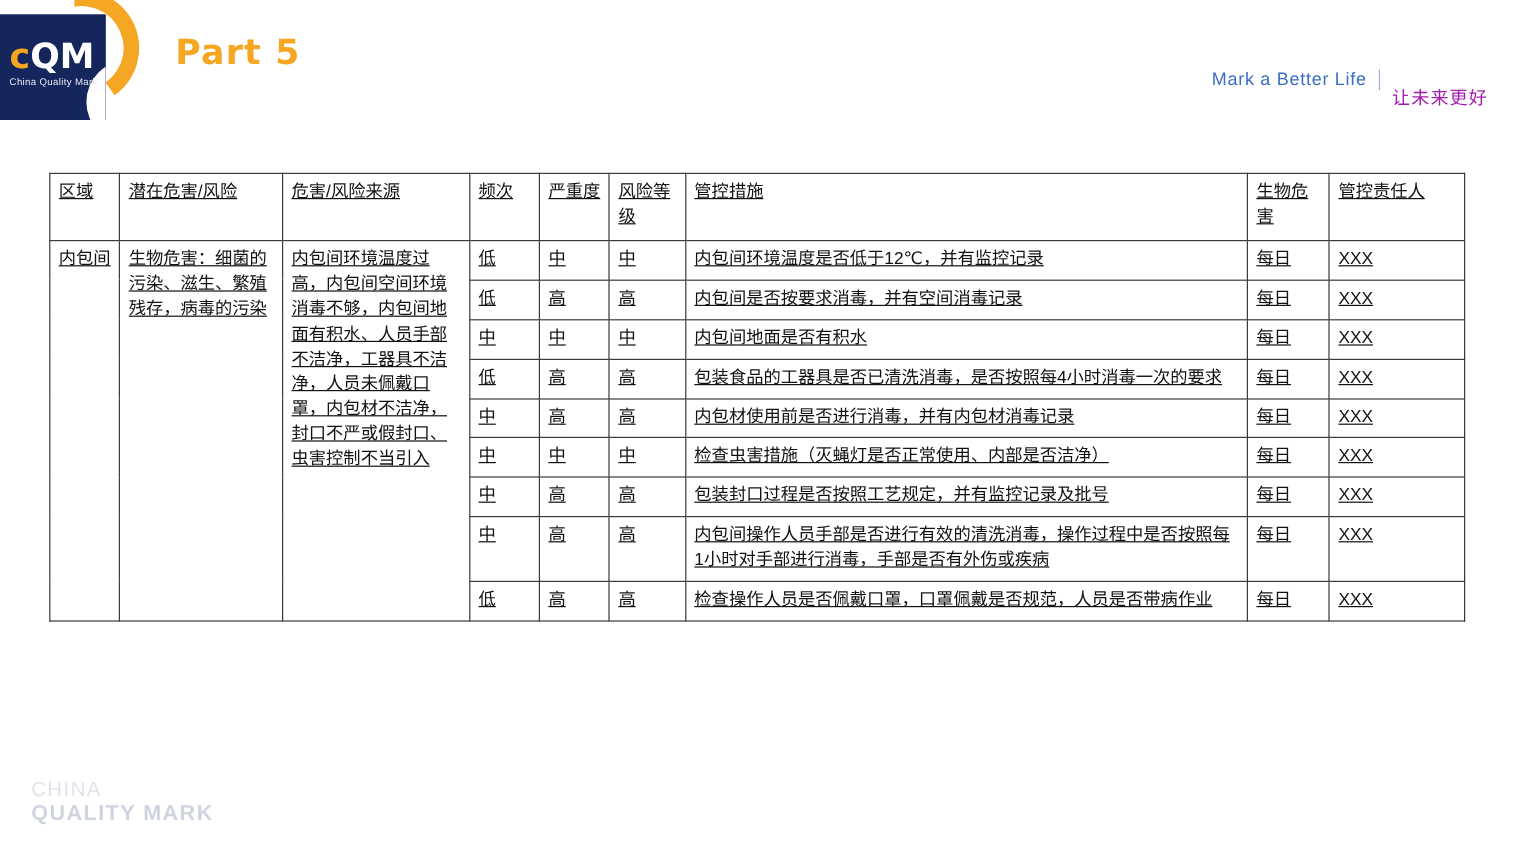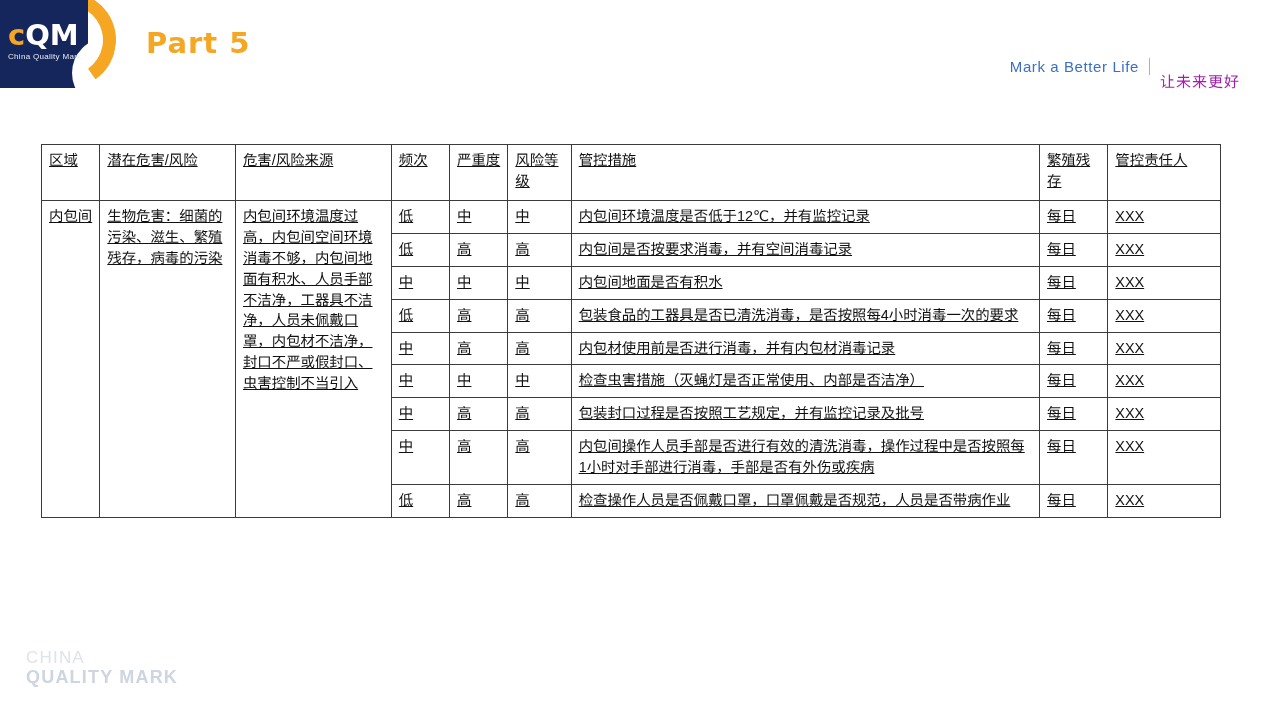--- a/index.html
+++ b/index.html
@@ -17,21 +17,21 @@
   }
 
   
   .header-wrap {
     position: absolute;
     left: 0; top: 0;
     width: 1266px; height: 92px;
   }
   .logo-block {
     position: absolute;
-    left: 0; top: 0;
+    left: 0; top: 12px;
     width: 88px; height: 88px;
     background: #14265c;
     border-bottom-right-radius: 0;
     overflow: hidden;
     z-index: 3;
   }
   .logo-curve {
     position: absolute;
     left: 0; top: 0;
     width: 108px; height: 88px;
@@ -244,21 +244,21 @@
       </colgroup>
       <thead>
         <tr>
           <th>区域</th>
           <th>潜在危害/风险</th>
           <th>危害/风险来源</th>
           <th>频次</th>
           <th>严重度</th>
           <th>风险等级</th>
           <th>管控措施</th>
-          <th>繁殖残存</th>
+          <th>生物危害</th>
           <th>管控责任人</th>
         </tr>
       </thead>
       <tbody>
         <tr>
           <td class="area-cell" rowspan="9">内包间</td>
           <td class="hazard-cell" rowspan="9">生物危害：细菌的污染、滋生、繁殖残存，病毒的污染</td>
           <td class="source-cell" rowspan="9">内包间环境温度过高，内包间空间环境消毒不够，内包间地面有积水、人员手部不洁净，工器具不洁净，人员未佩戴口罩，内包材不洁净，封口不严或假封口、虫害控制不当引入</td>
           <td class="small-col">低</td>
           <td class="small-col">中</td>

